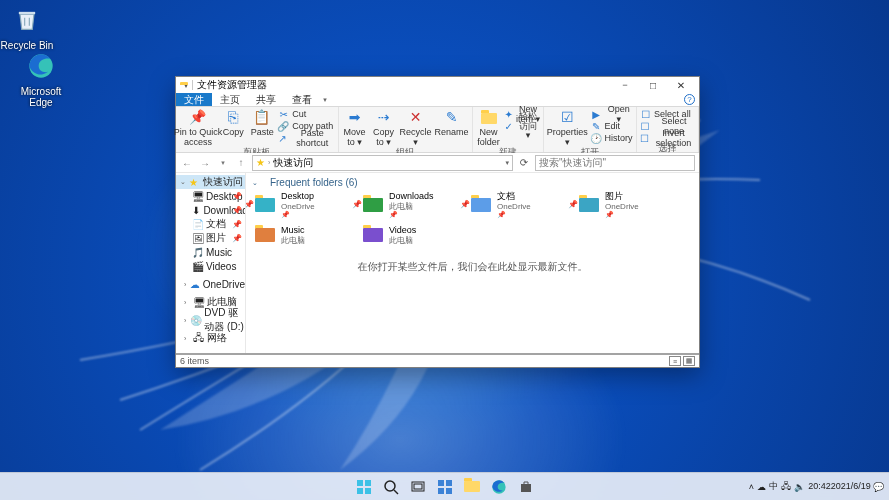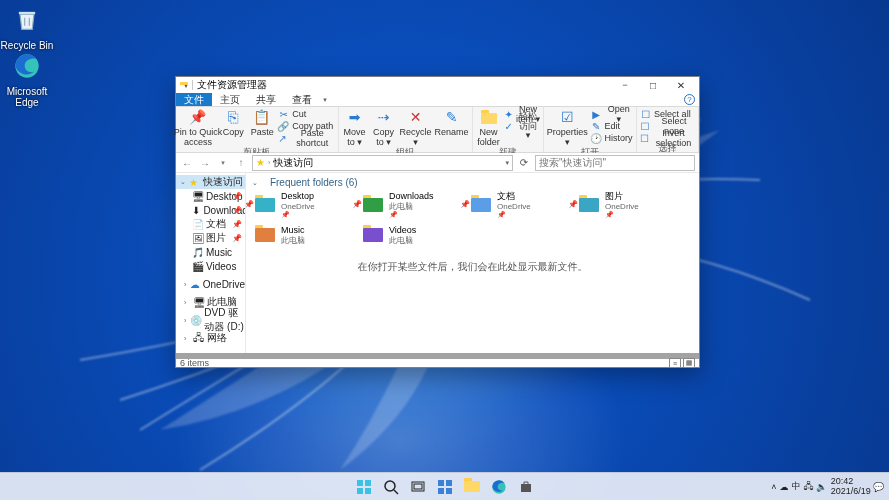--- a/index.html
+++ b/index.html
@@ -49,28 +49,28 @@
 .main{flex:1;overflow:auto;padding:2px 6px}
 .gh{display:flex;align-items:center;gap:12px;font-size:10px;color:#36648b;margin:2px 0}
 .folders{display:flex;flex-wrap:wrap}
 .fi{width:108px;height:30px;display:flex;align-items:center;gap:4px;padding:1px}
 .fi .ic{width:24px;height:24px;display:flex;align-items:center;justify-content:center;font-size:18px;position:relative}
 .fi .pin{position:absolute;left:-9px;top:7px;font-size:8px;color:#555}
 .fi .tx{display:flex;flex-direction:column;line-height:1.15;font-size:9px}
 .fi .sub{color:#666;font-size:8px}
 .fi .p2{font-size:7px;color:#888}
 .empty{text-align:center;color:#555;font-size:10px;margin-top:10px}
-.status{height:14px;border-top:6px solid #a3a3a3;display:flex;align-items:center;padding:0 4px;font-size:9px;color:#555}
+.status{height:14px;border-top:2px solid #a3a3a3;display:flex;align-items:center;padding:0 4px;font-size:9px;color:#555}
 .status .views{margin-left:auto;display:flex;gap:2px}
 .status .vw{width:12px;height:10px;border:1px solid #888;display:flex;align-items:center;justify-content:center;font-size:7px}
 .taskbar{position:absolute;left:0;right:0;bottom:0;height:28px;background:rgba(232,238,247,.92);backdrop-filter:blur(6px);display:flex;align-items:center;border-top:1px solid rgba(0,0,0,.1)}
 .tb-center{position:absolute;left:50%;transform:translateX(-50%);display:flex;gap:3px}
 .tb-ico{width:24px;height:24px;display:flex;align-items:center;justify-content:center;border-radius:3px}
 .tray{margin-left:auto;display:flex;align-items:center;gap:3px;padding-right:4px;font-size:9px;color:#222}
-.tray .clock{display:flex;flex-direction:column;align-items:flex-start;font-size:9px;line-height:1.05}
+.tray .clock{display:flex;flex-direction:row;align-items:flex-start;font-size:9px;line-height:1.05}
 .folder-ico{width:20px;height:14px;background:#ffd868;border-radius:1px;position:relative}
 .folder-ico:before{content:"";position:absolute;top:-3px;left:0;width:8px;height:3px;background:#ffcf4a;border-radius:1px 1px 0 0}
 </style>
 </head>
 <body>
 
 <div class="desktop">
  <div class="bloom">
   <svg viewBox="0 0 889 500">
    <g fill="none" stroke="rgba(255,255,255,.4)" stroke-width="2">
@@ -90,21 +90,21 @@
  <div class="d-icon" style="left:0;top:4px">
   <div class="ico">
    <svg width="28" height="28" viewBox="0 0 24 24">
           <path fill="#e8f0f8" stroke="#8ab" d="M6 7h12l-1.5 13h-9z"></path>
           <path fill="#cfe0ee" d="M5 5h14v2H5z"></path>
           <path stroke="#8ab" fill="none" d="M10 10v7M14 10v7"></path>
         </svg>
   </div>
   <span>Recycle Bin</span>
  </div>
- <div class="d-icon" style="left:0;top:50px">
+ <div class="d-icon" style="left:14px;top:50px">
   <div class="ico">
    <svg width="28" height="28" viewBox="0 0 24 24">
           <circle cx="12" cy="12" r="10" fill="#35c2b8"></circle>
           <path d="M2 12a10 10 0 0 1 18-6c-3-1-10 0-10 6 0 4 4 6 8 5a10 10 0 0 1-16-5z" fill="#1b6dd1"></path>
         </svg>
   </div>
   <span>Microsoft Edge</span>
  </div>
 
  <div class="window">

